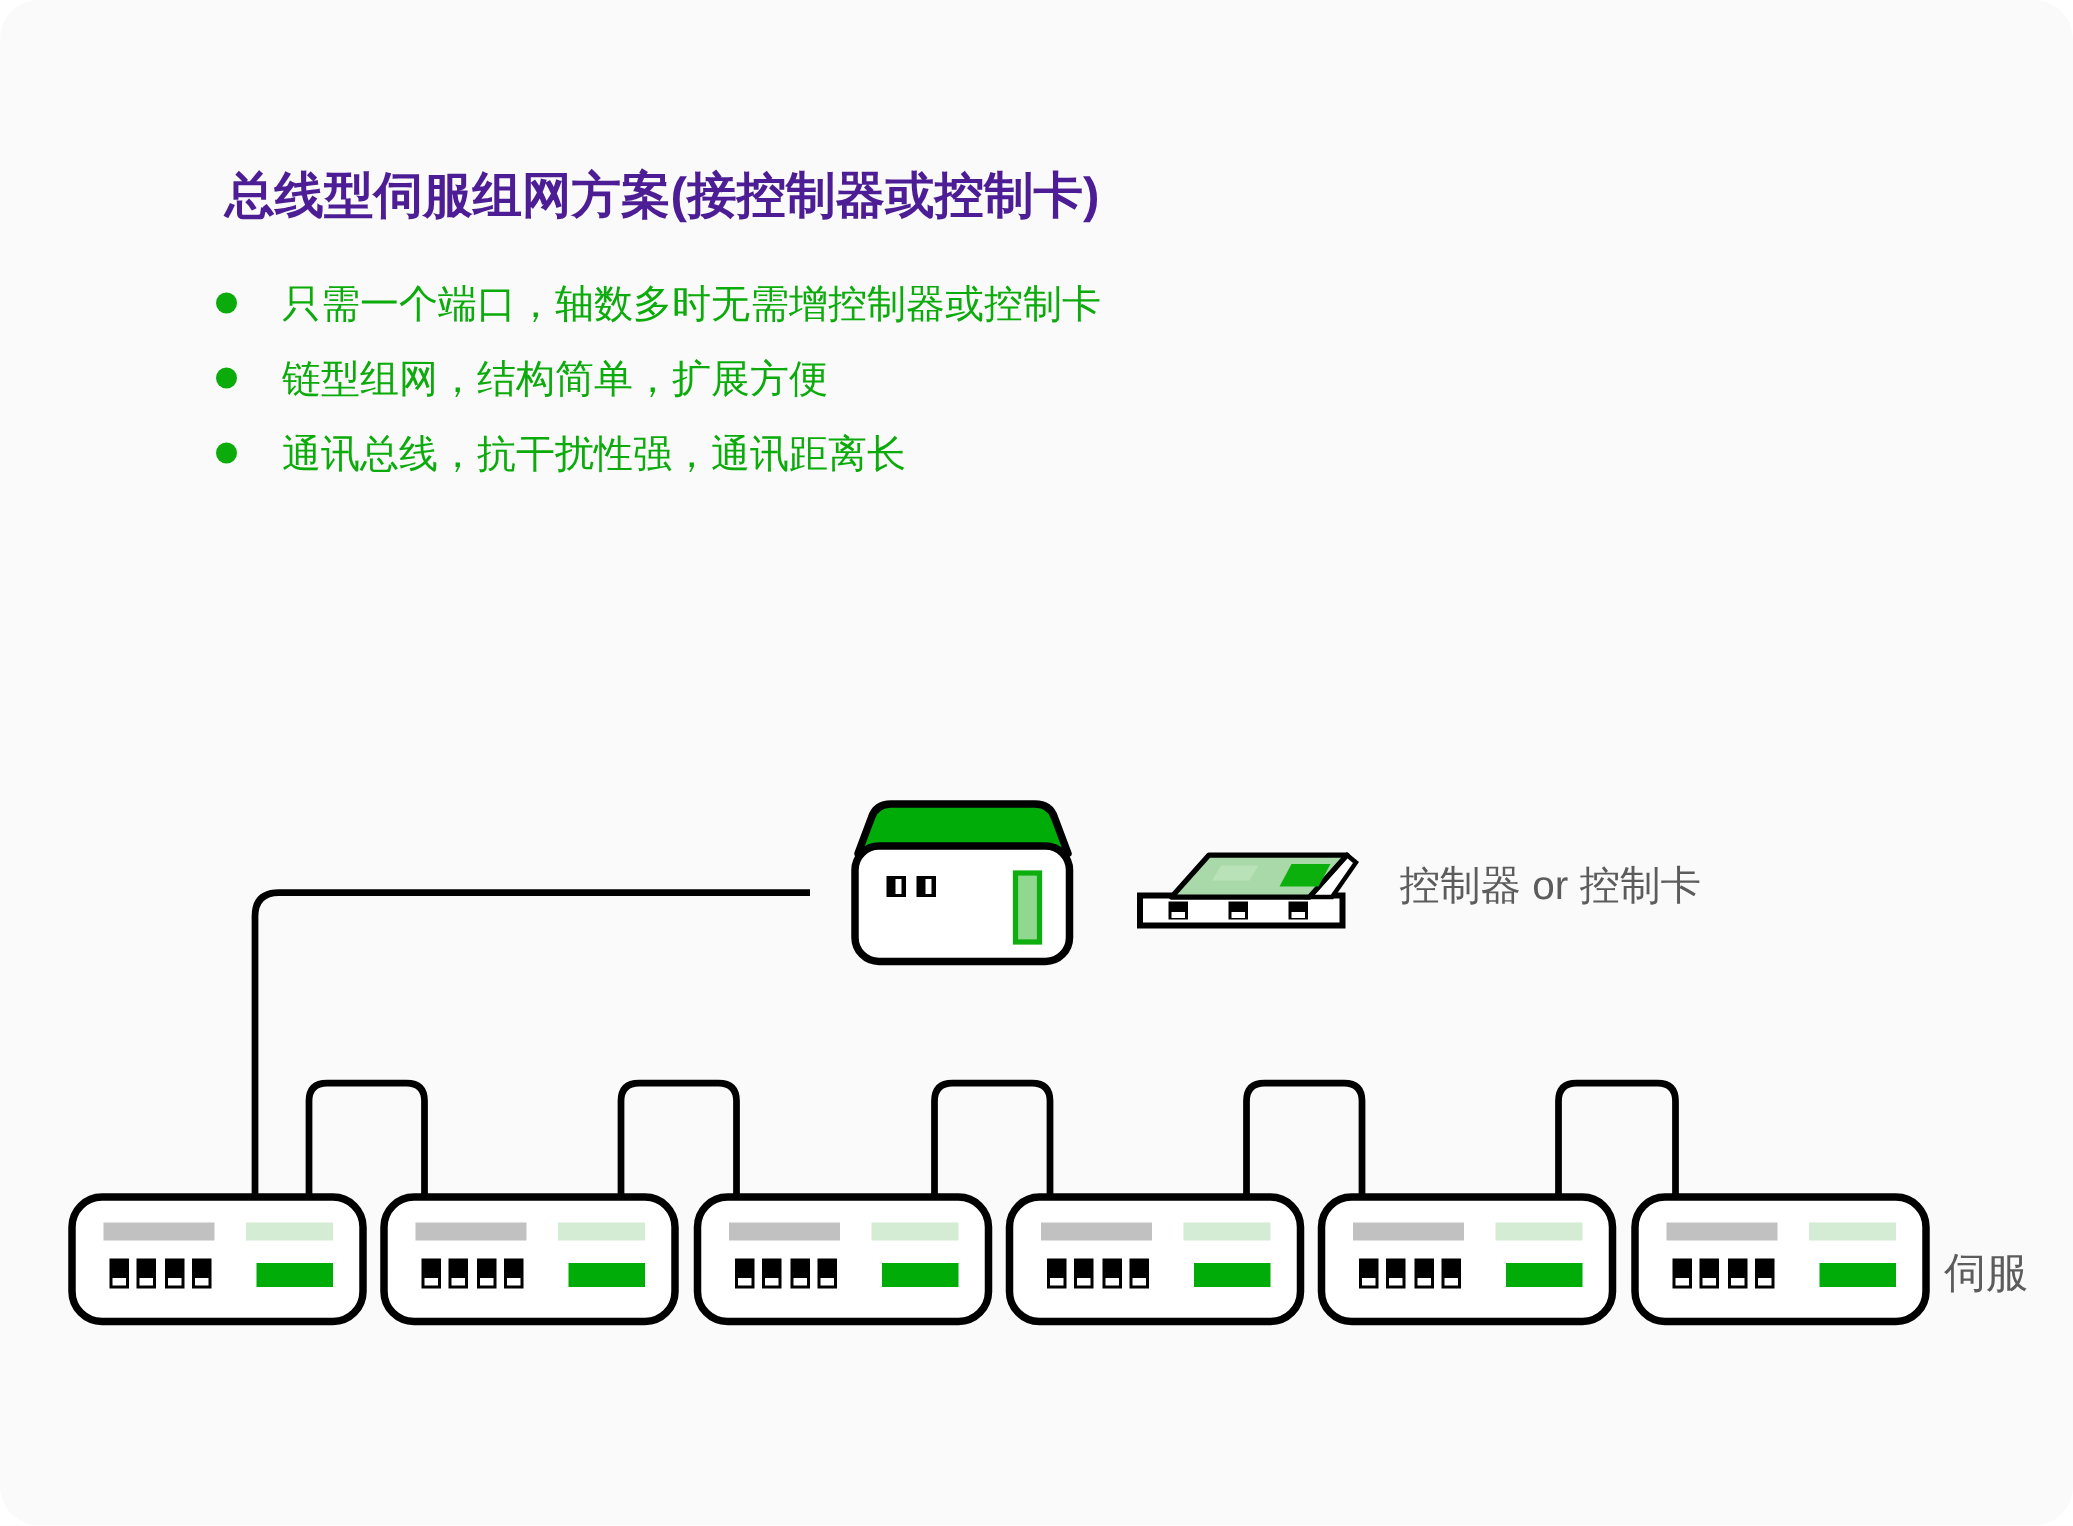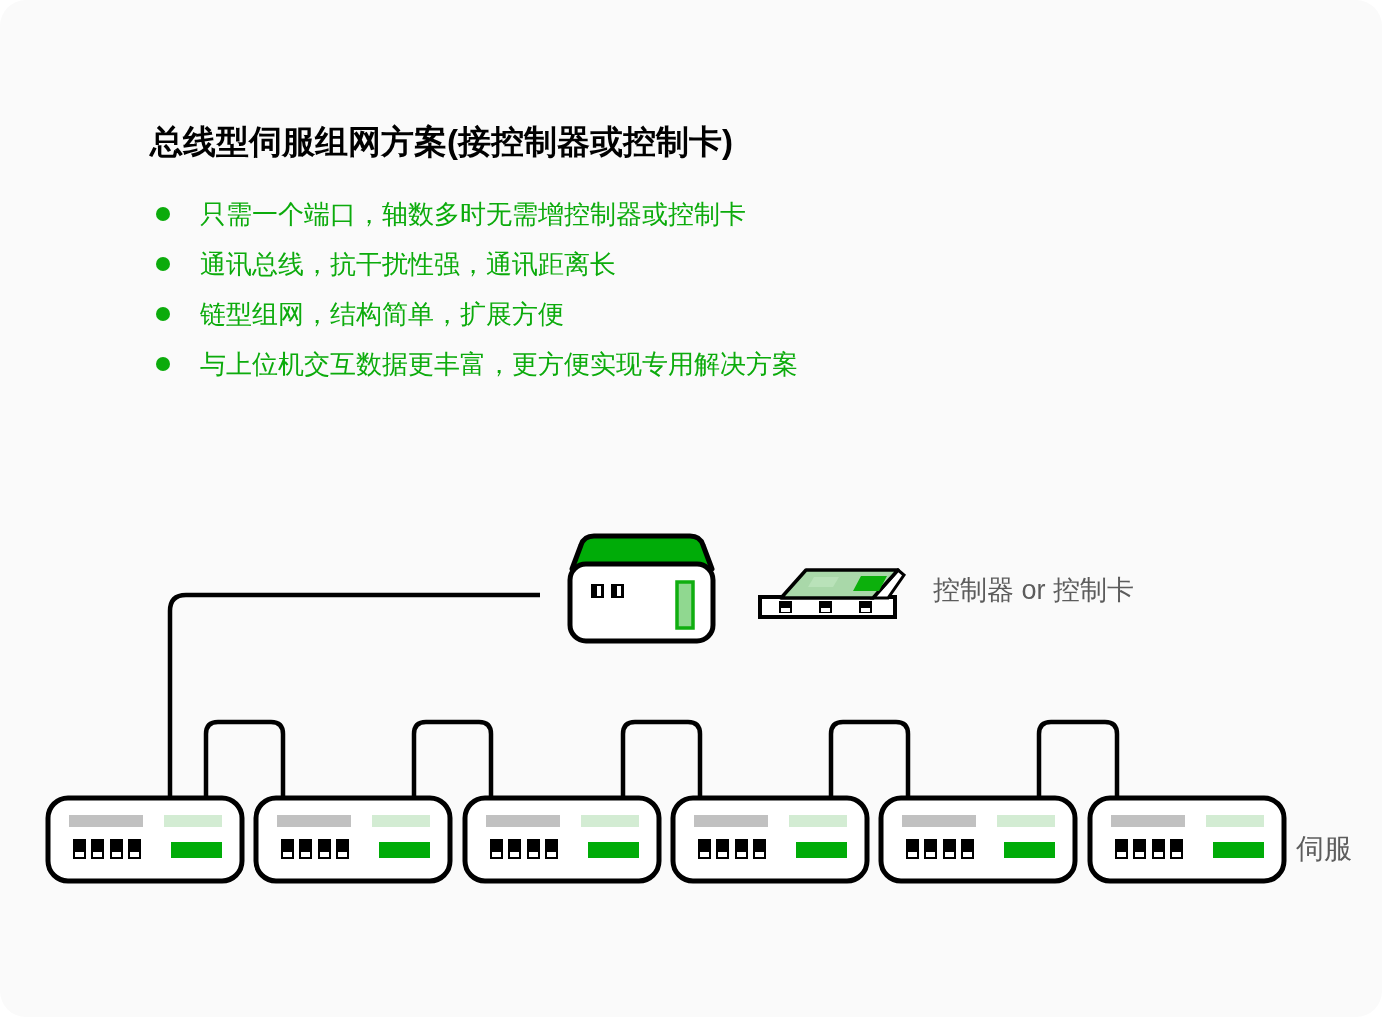--- a/index.html
+++ b/index.html
@@ -12,33 +12,33 @@
     position: relative;
     width: 1382px;
     height: 1017px;
     background: #fafafa;
     border-radius: 26px;
     overflow: hidden;
   }
   .page-title {
     position: absolute;
     left: 150px;
-    top: 124px;
+    top: 112px;
     margin: 0;
     font-size: 33px;
     line-height: 1.12;
     font-weight: bold;
-    color: #000000;
+    color: #4c1d95;
     white-space: nowrap;
   }
   .features {
     position: absolute;
     left: 144px;
     top: 177px;
-    margin: 12px;
+    margin: 0;
     padding: 0;
     list-style: none;
     text-align: right;
   }
   .features li {
     display: flex;
     align-items: center;
     height: 50px;
     white-space: nowrap;
   }
@@ -72,29 +72,25 @@
 
   <h1 class="page-title">总线型伺服组网方案(接控制器或控制卡)</h1>
 
   <ul class="features">
     <li>
       <span class="bullet-dot"></span>
       <span class="bullet-text">只需一个端口，轴数多时无需增控制器或控制卡</span>
     </li>
     <li>
       <span class="bullet-dot"></span>
-      <span class="bullet-text">通讯总线，抗干扰性强，通讯距离长</span>
-    </li>
-    <li>
-      <span class="bullet-dot"></span>
       <span class="bullet-text">链型组网，结构简单，扩展方便</span>
     </li>
     <li>
       <span class="bullet-dot"></span>
-      <span class="bullet-text">与上位机交互数据更丰富，更方便实现专用解决方案</span>
+      <span class="bullet-text">通讯总线，抗干扰性强，通讯距离长</span>
     </li>
   </ul>
 
   <svg class="diagram-svg" width="1382" height="1017" viewBox="0 0 1382 1017">
 
     <defs>
       <g id="servo-box">
         <rect x="0" y="0" width="194" height="83" rx="20" fill="#ffffff" stroke="#000000" stroke-width="5"></rect>
         <rect x="21" y="17" width="74" height="12" fill="#c1c1c1"></rect>
         <rect x="116" y="17" width="58" height="12" fill="#d3ecd3"></rect>

